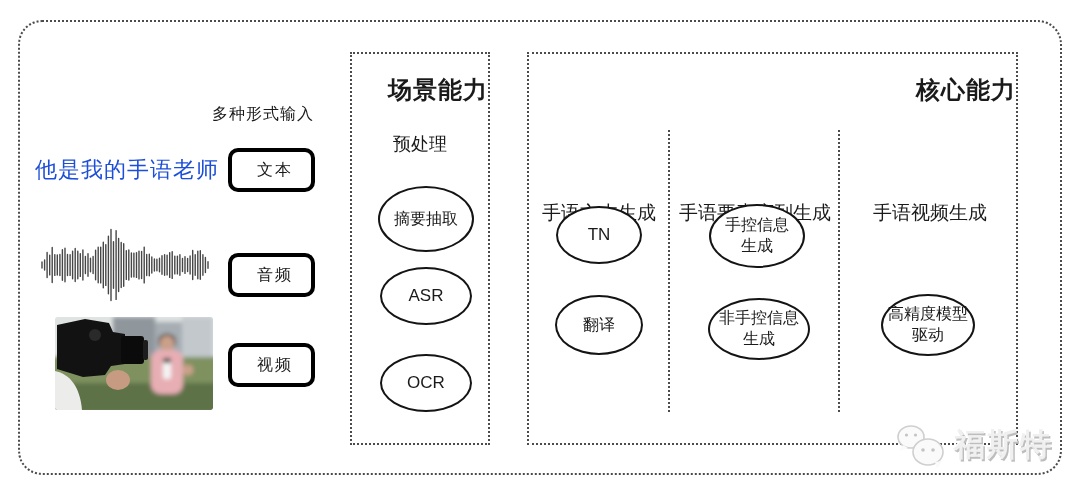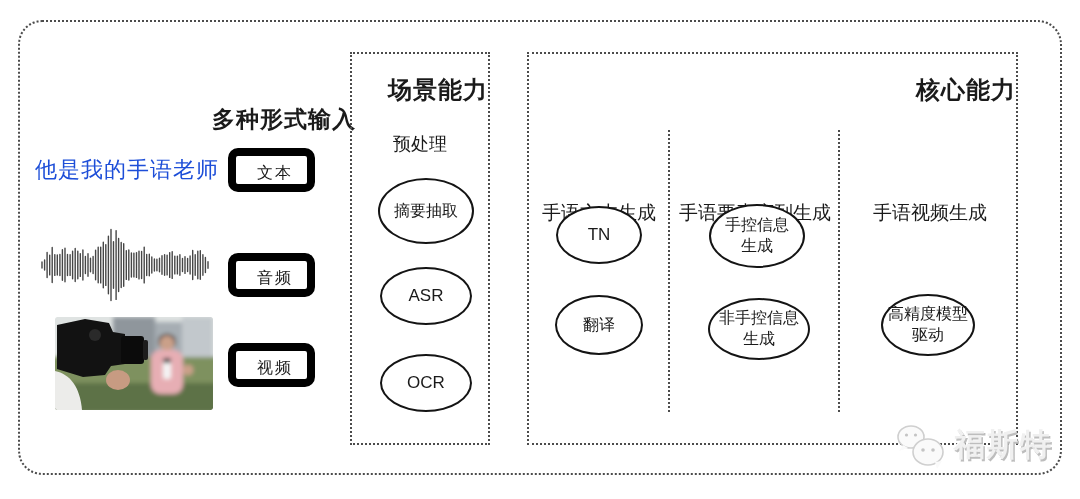--- a/index.html
+++ b/index.html
@@ -17,26 +17,26 @@
   .core-box  { left:527px; top:52px; width:491px; height:393px; }
   .box-title { margin-top:20px; text-align:right; font-size:24px; font-weight:bold; letter-spacing:1px; }
   .scene-subtitle { position:absolute; top:78px; left:0; width:100%; text-align:center; font-size:18px; }
   .divider { position:absolute; top:76px; height:282px; width:0; border-left:2px dotted #4c4c4c; }
   .col-header { position:absolute; top:146px; transform:translateX(-50%); font-size:19px; white-space:nowrap; }
   .ellipse {
     position:absolute; border:2.5px solid #141414; border-radius:50%; background:#fff;
     display:flex; align-items:center; justify-content:center; text-align:center;
     font-size:16px; line-height:1.3;
   }
-  .input-header { position:absolute; left:212px; top:104px; font-size:23px; font-weight:bold; letter-spacing:1px; }
+  .input-header { position:absolute; left:212px; top:104px; font-size:16px; font-weight:normal; letter-spacing:1px; }
   .sample-text  { position:absolute; left:35px;  top:155px; font-size:22px; letter-spacing:1px; color:#1d4ed8; }
   .io-box {
     position:absolute; left:228px; width:87px; height:44px;
-    border:8px solid #000000; border-radius:10px; background:#fff;
-    display:flex; align-items:flex-end; justify-content:center; font-size:16px; letter-spacing:2px;padding-left:7px;
+    border:4px solid #000000; border-radius:10px; background:#fff;
+    display:flex; align-items:center; justify-content:center; font-size:16px; letter-spacing:2px;padding-left:7px;
   }
   .waveform { position:absolute; left:40px; top:227px; }
   .video-thumb { position:absolute; left:55px; top:317px; border-radius:2px; }
   .watermark { position:absolute; left:894px; top:424px; display:flex; align-items:flex-start; gap:4px; }
   .wm-text {
     font-size:31px; font-weight:bold; letter-spacing:2px; color:#f0f0f0;
     text-shadow:1.5px 1.5px 0 #bdbdbd, -1px -1px 0 #ffffff;
   }
 </style>
 </head>
@@ -98,21 +98,21 @@
   </svg>
 
   <div class="io-box" style="top:343px;">
     <span>视频</span>
   </div>
 
   <div class="dashed-box scene-box">
     <div class="box-title">场景能力</div>
     <div class="scene-subtitle">预处理</div>
 
-    <div class="ellipse" style="left:26px; top:124px; width:96px; height:66px;text-align:center;">
+    <div class="ellipse" style="left:26px; top:132px; width:96px; height:66px;text-align:center;">
       <span>摘要抽取</span>
     </div>
     <div class="ellipse" style="left:28px; top:213px; width:92px; height:58px; font-size:17px;">
       <span>ASR</span>
     </div>
     <div class="ellipse" style="left:28px; top:300px; width:92px; height:58px; font-size:17px;">
       <span>OCR</span>
     </div>
   </div>
 

